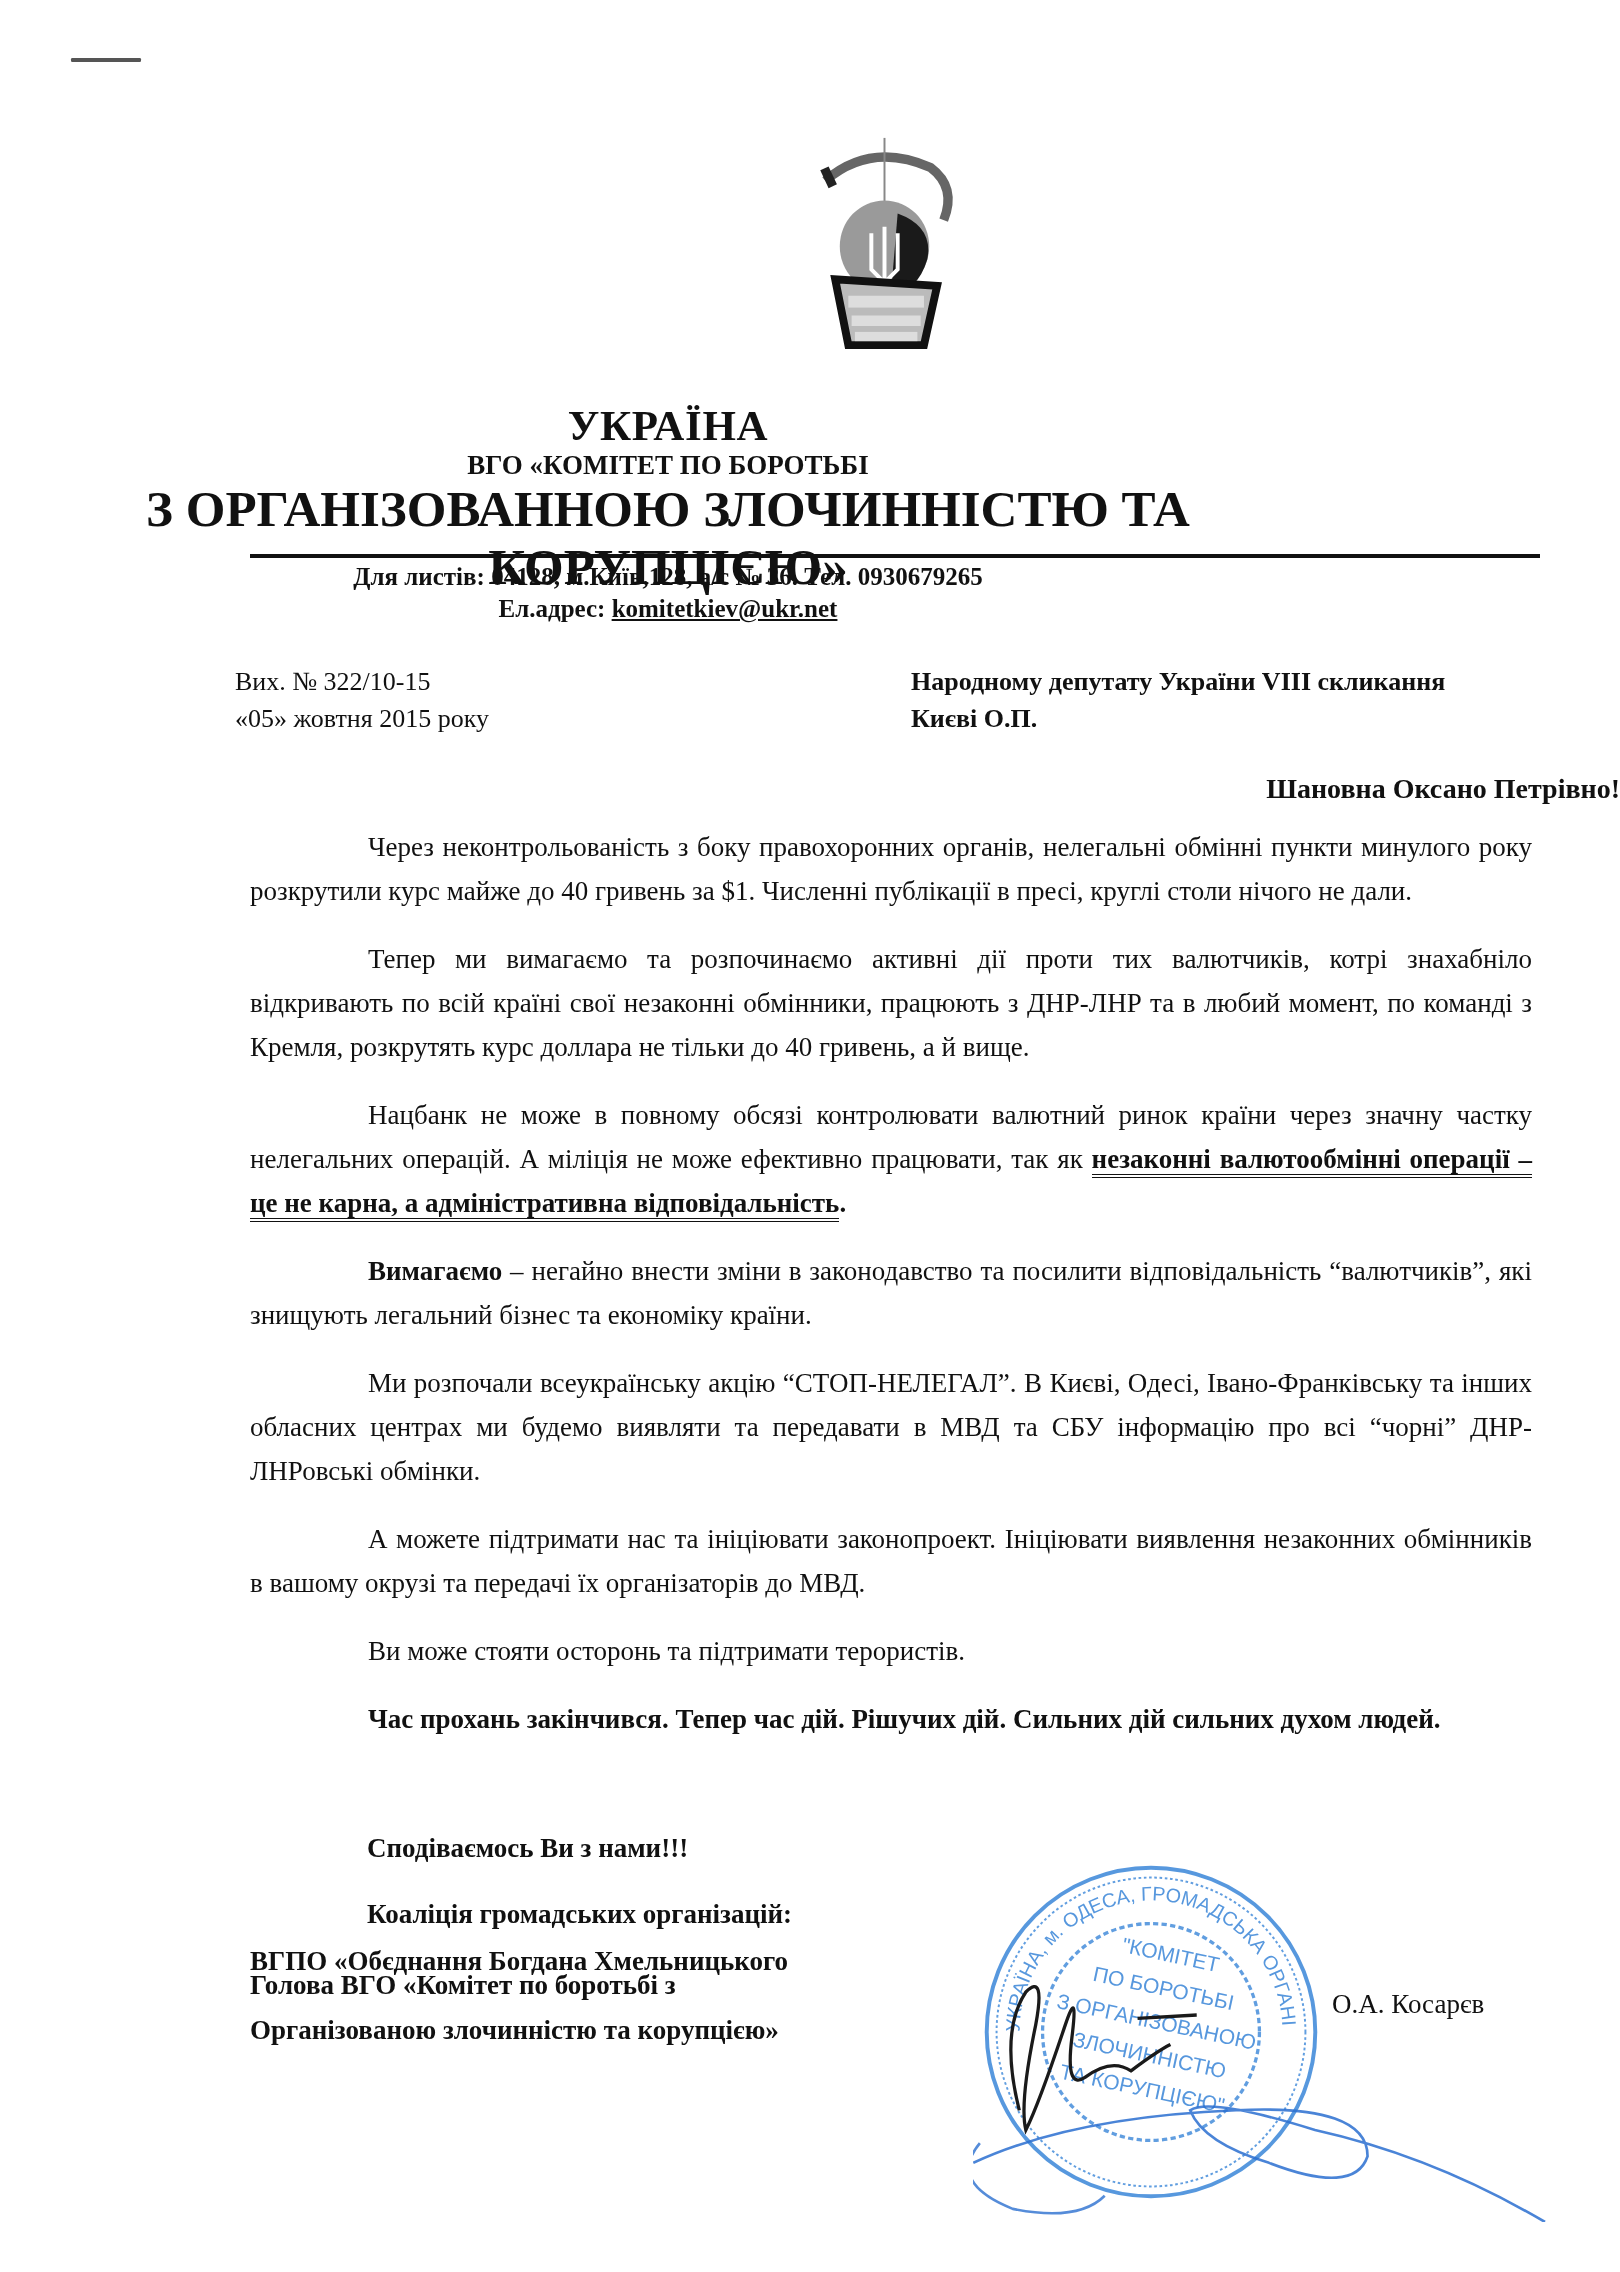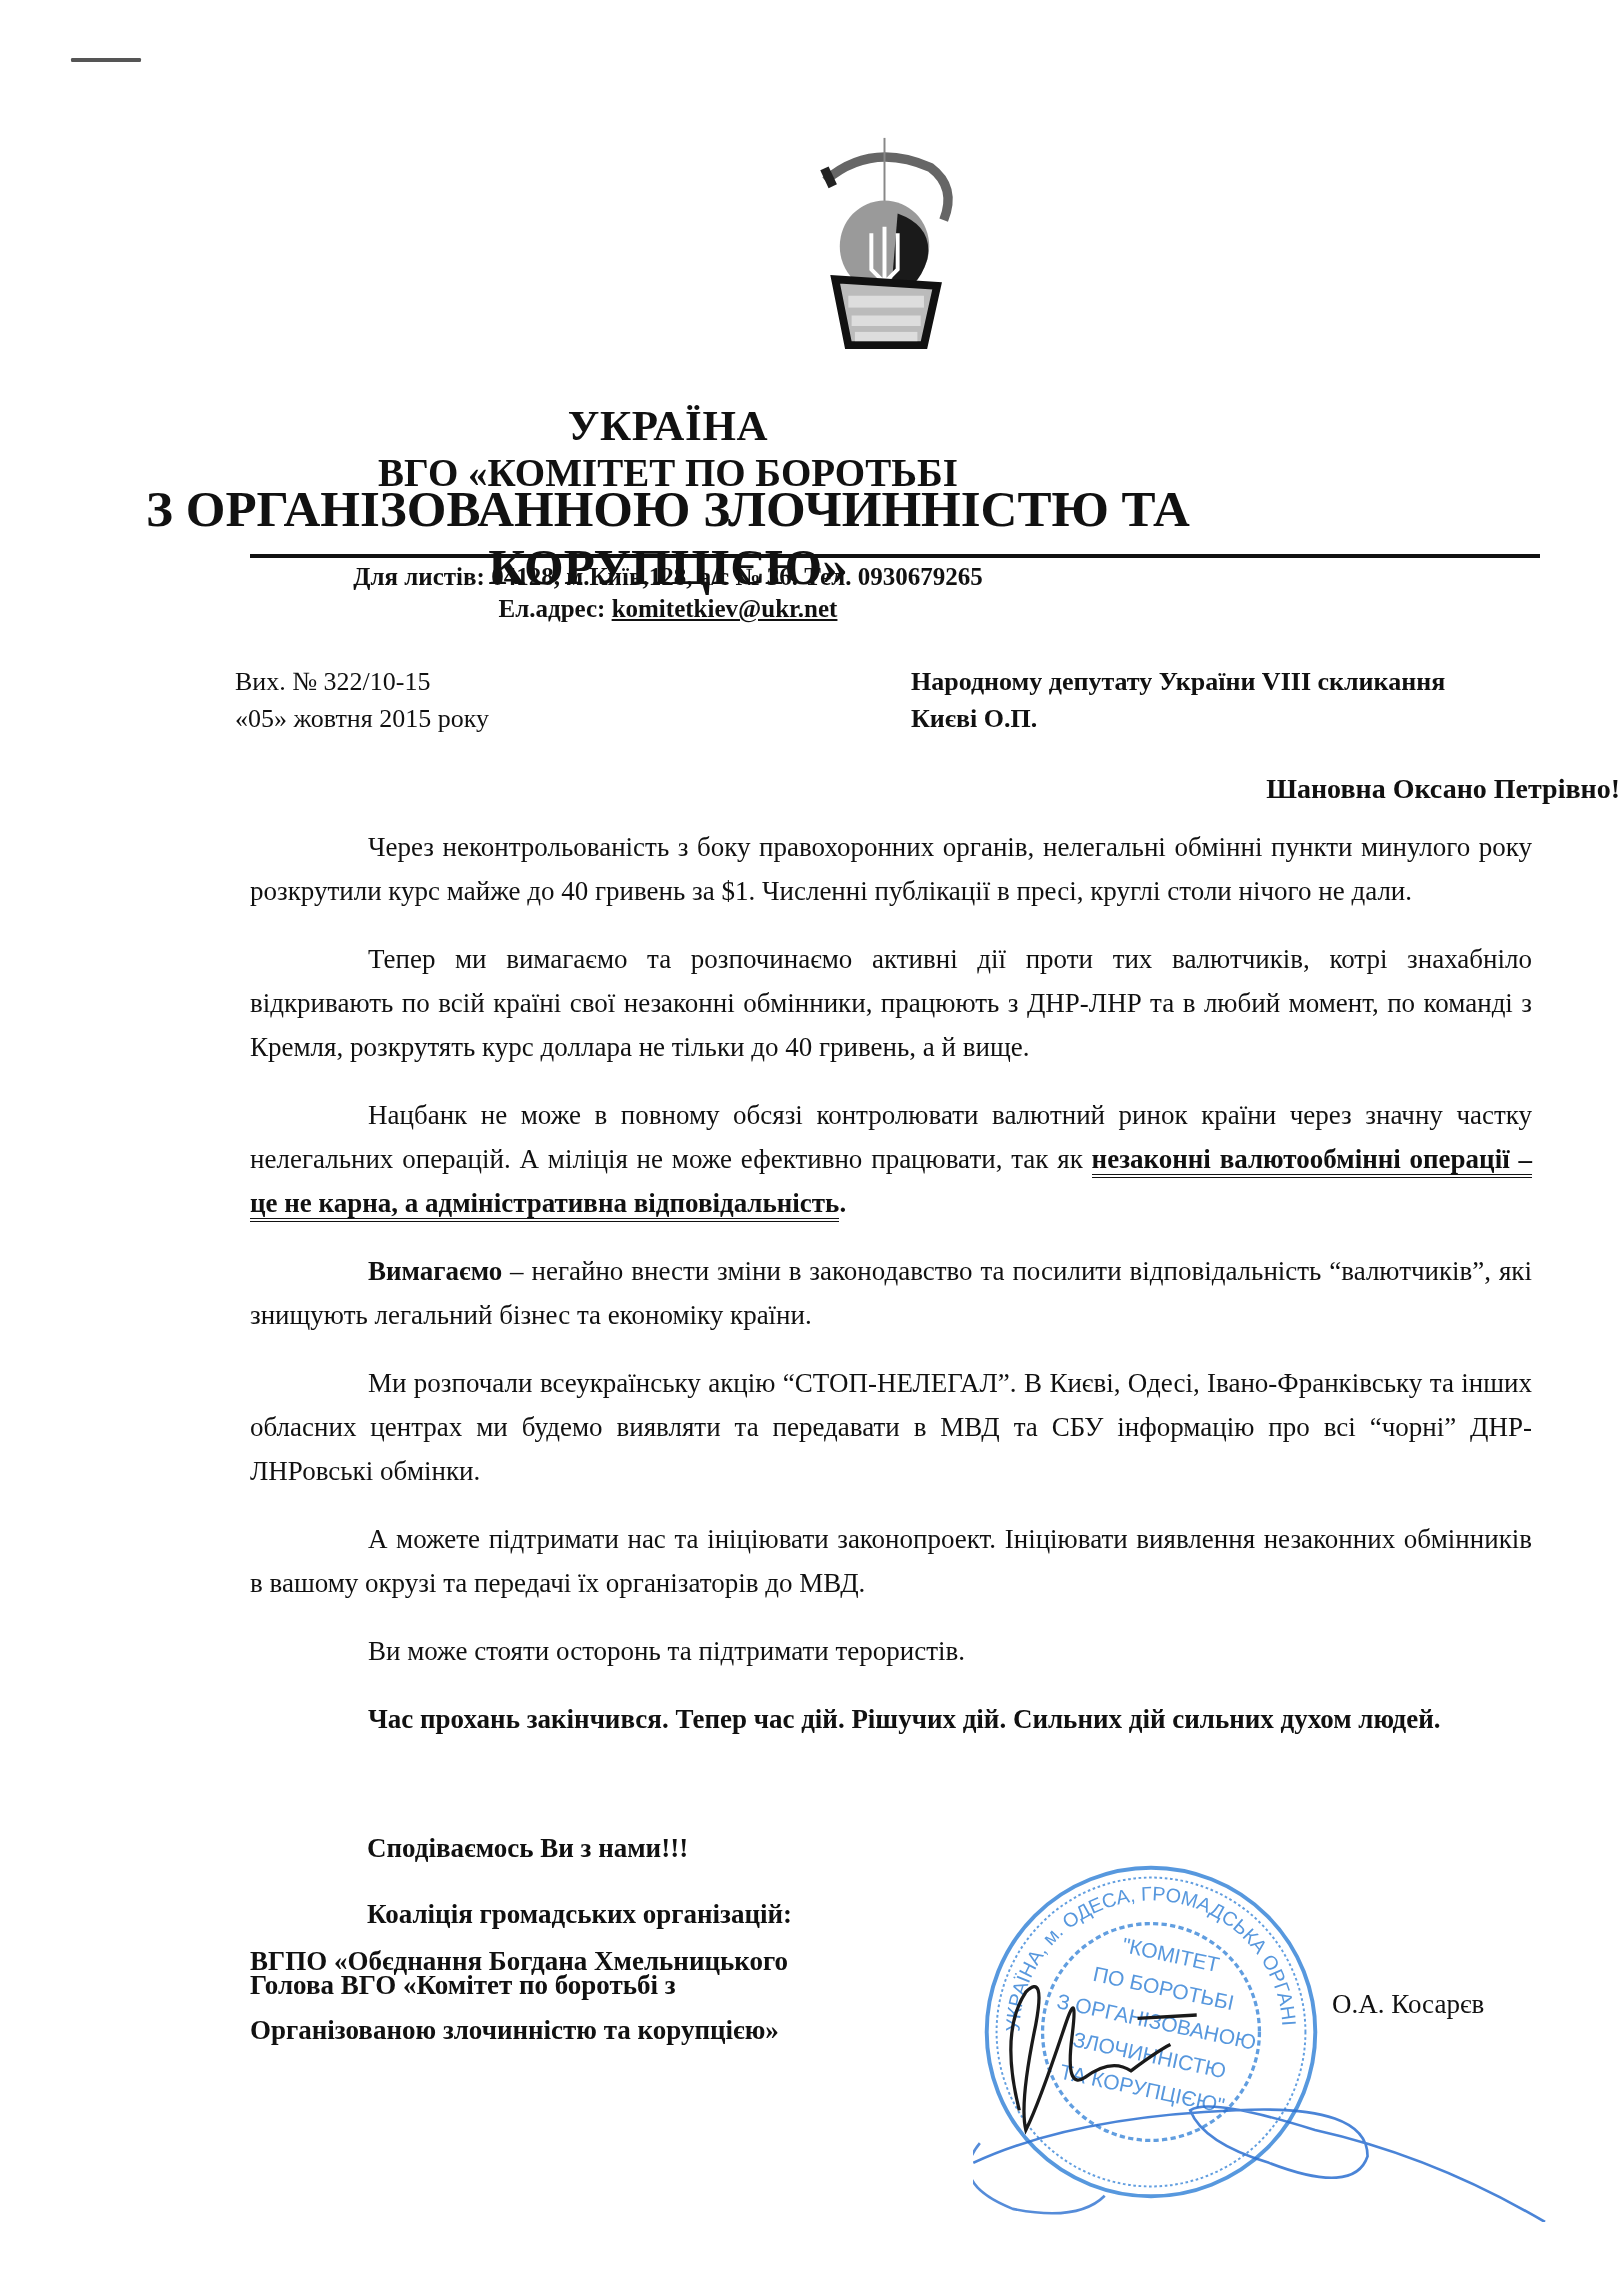--- a/index.html
+++ b/index.html
@@ -3,21 +3,21 @@
 <meta charset="utf-8">
 <style>
   html, body { margin: 0; padding: 0; background: #ffffff; }
   body { width: 1620px; height: 2273px; position: relative; overflow: hidden;
          font-family: "Liberation Serif", "DejaVu Serif", serif; color: #111; }
   .abs { position: absolute; }
   .corner-mark { left: 71px; top: 58px; width: 70px; height: 4px; background: #555; border-radius: 1.3px; }
   .logo { left: 799px; top: 128px; width: 171px; height: 250px; }
   .hdr { left: 0; width: 1336px; text-align: center; font-weight: bold; }
   .h-country { top: 401px; font-size: 43px; letter-spacing: 0.7px; }
-  .h-org1 { top: 450px; font-size: 39px; }
+  .h-org1 { top: 450px; font-size: 27px; }
   .h-org2 { top: 480px; font-size: 51px; }
   .h-rule { left: 250px; top: 554px; width: 1290px; height: 4px; background: #111; }
   .h-contact { top: 563px; font-size: 25px; }
   .h-email { top: 595px; font-size: 25px; }
   .h-email .mail { text-decoration: underline; }
   .meta-left { left: 235px; top: 663px; font-size: 26px; line-height: 37px; }
   .meta-right { left: 911px; top: 663px; font-size: 26px; line-height: 37px; font-weight: bold; }
   .greeting { left: 0; width: 1620px; top: 773px; text-align: right; font-size: 28px; font-weight: bold; }
   .body-text { left: 250px; width: 1282px; font-size: 27px; line-height: 44px; text-align: justify; }
   .body-text p { margin: 0 0 24px 0; text-indent: 118px; }

